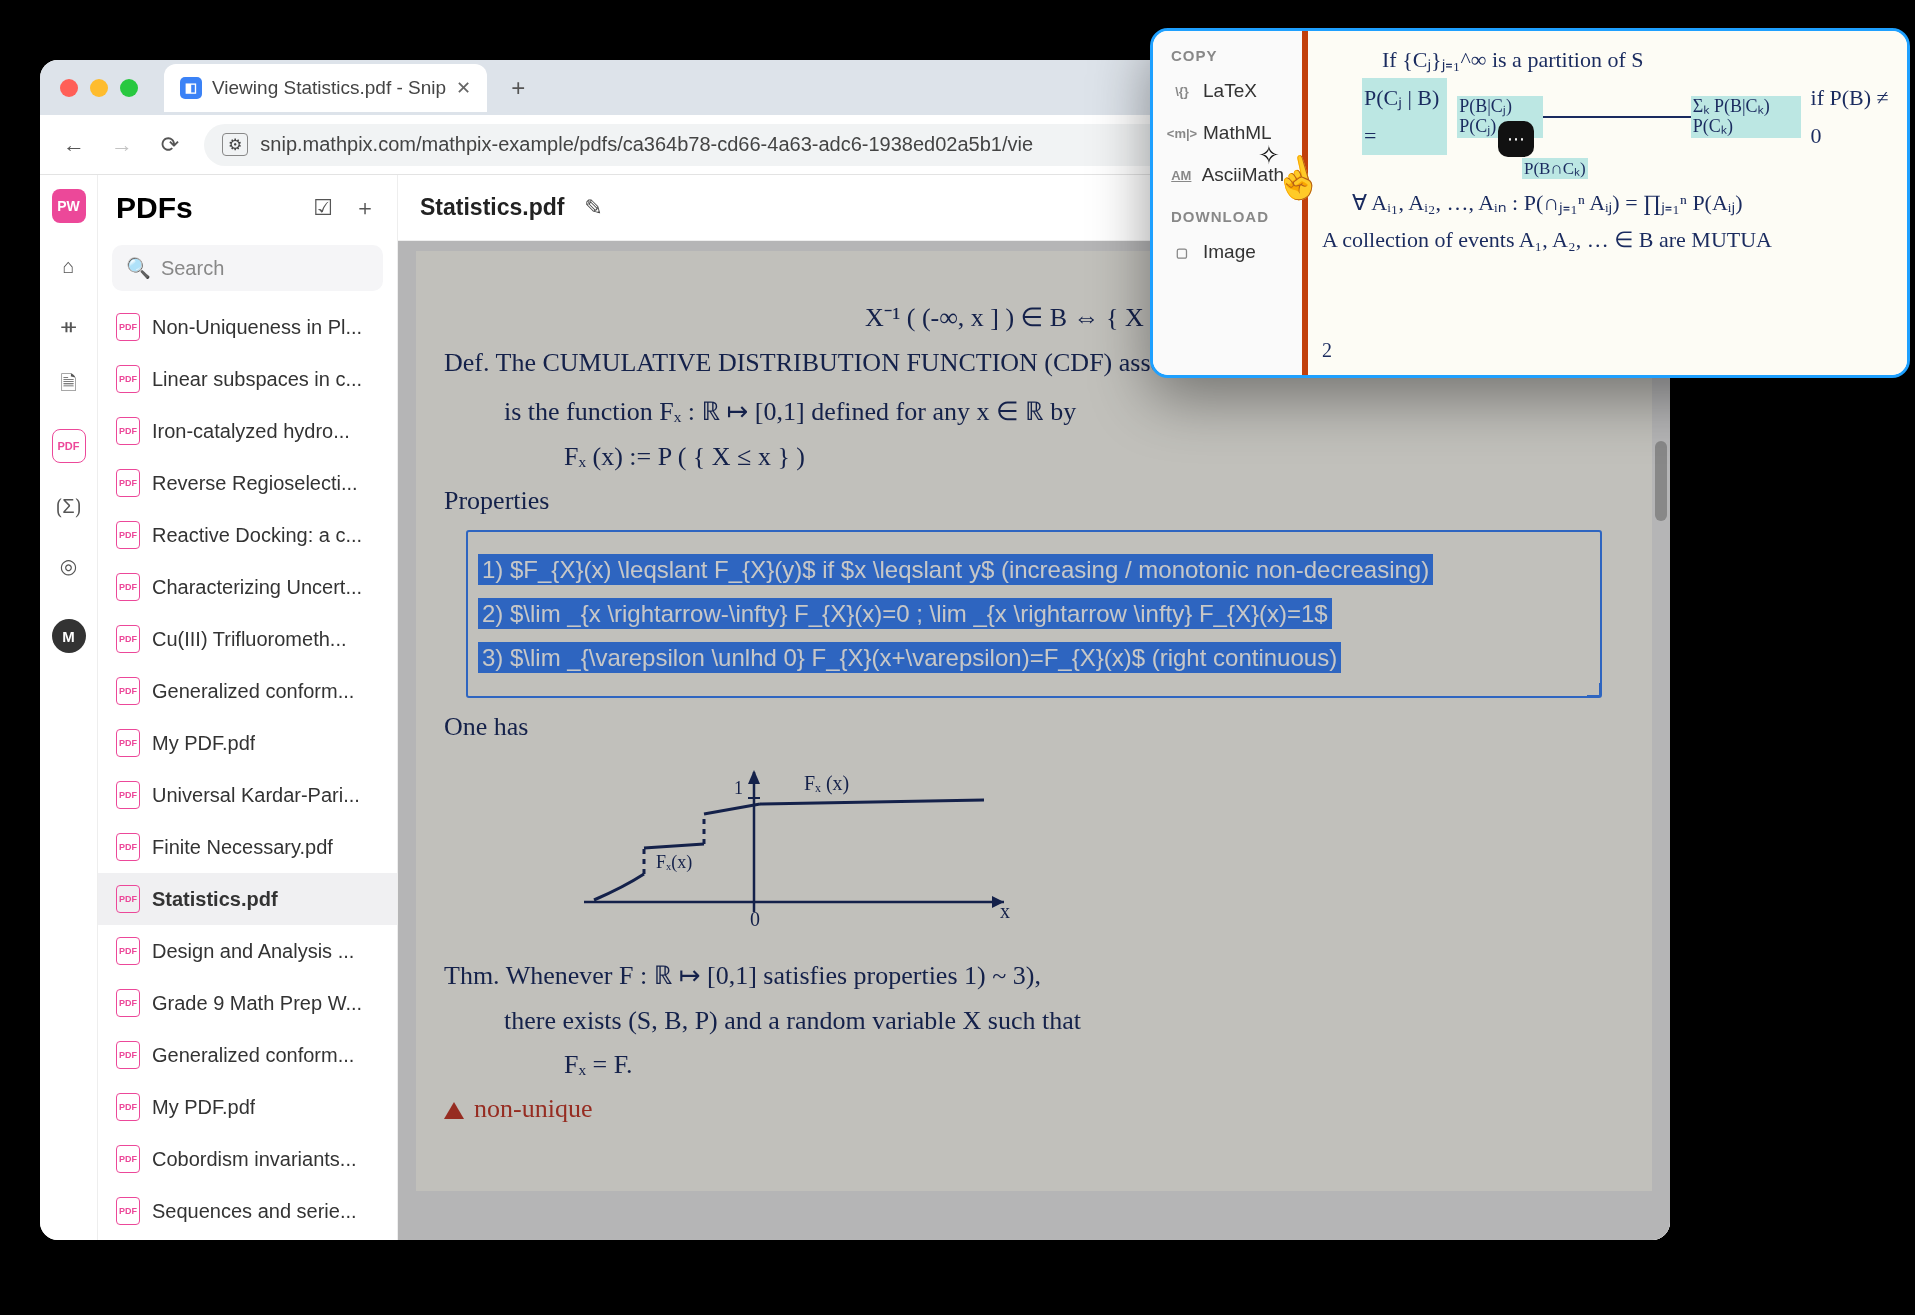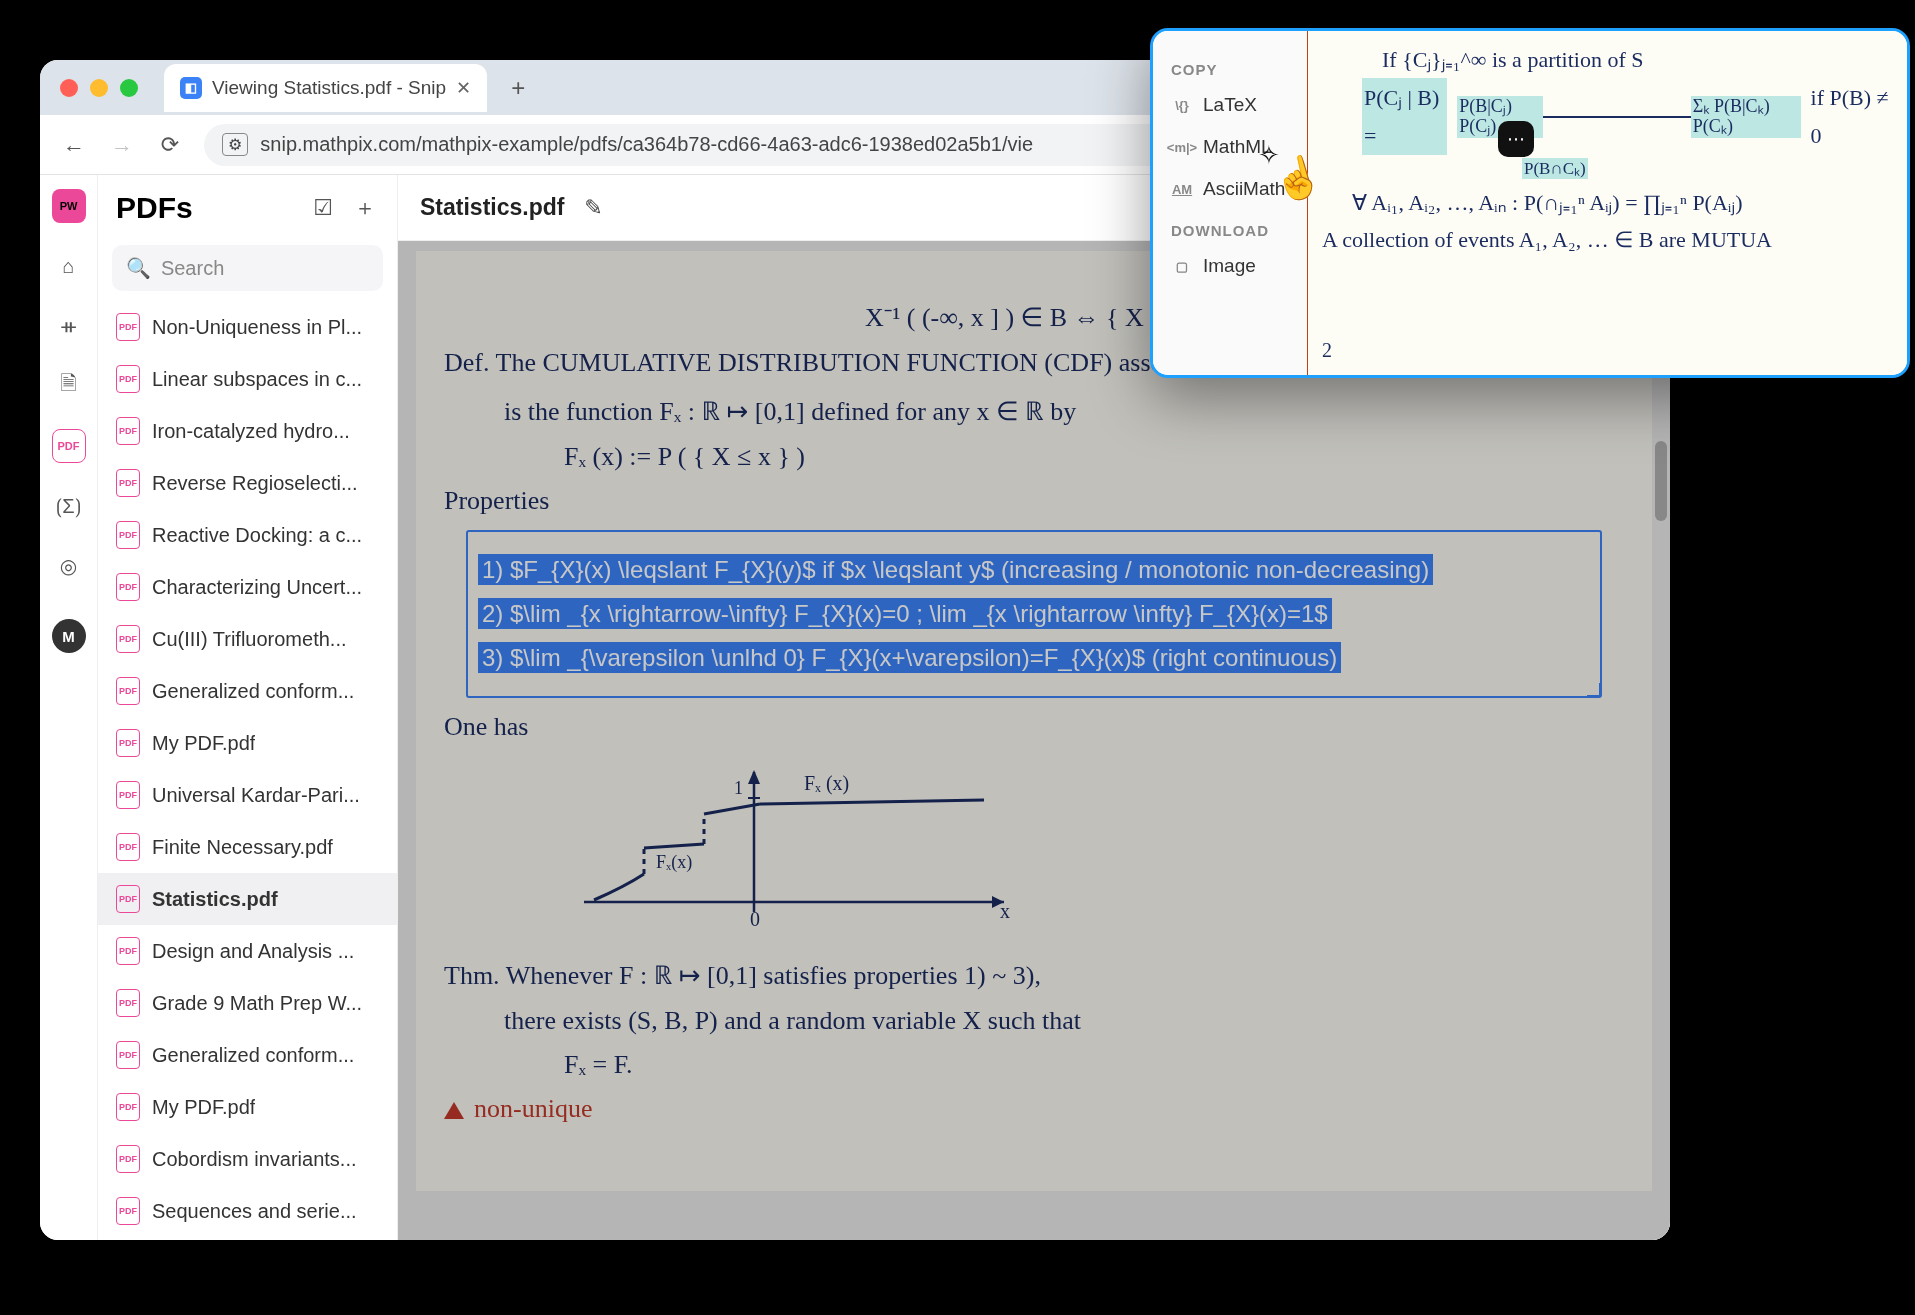--- a/index.html
+++ b/index.html
@@ -89,21 +89,21 @@
   display:flex;
   flex-direction:column;
   align-items:center;
   padding-top:14px;
   gap: 26px;
 }
 .rail-icon {
   width:34px;height:34px;display:flex;align-items:center;justify-content:center;
   color:#555;border-radius:8px;font-size:20px;
 }
-.rail-icon.pw { background:#ec4899;color:#000000;font-weight:800;font-size:11px; }
+.rail-icon.pw { background:#ec4899;color:#ffffff;font-weight:800;font-size:14px; }
 .rail-icon.pdf-active { color:#ec4899;border:1px solid #ec4899; }
 .rail-icon.avatar { background:#333;color:#fff;border-radius:50%;font-weight:700;font-size:15px; }
 .file-panel {
   width: 300px;
   background:#fff;
   border-right:1px solid #eee;
   display:flex;
   flex-direction:column;
 }
 .panel-head {
@@ -199,22 +199,22 @@
   background:#fff;
   border:3px solid #1ea0ff;
   border-radius:18px;
   box-shadow:0 20px 60px rgba(0,0,0,0.4);
   display:flex;
   overflow:hidden;
 }
 .popup-left {
   width:155px;
   background:#fafafa;
-  border-right:1px solid #c2410c;
-  padding:18px 0;
+  border-right:6px solid #c2410c;
+  padding:4px 0;
 }
 .popup-section-label {
   font-size:15px;font-weight:800;color:#888;letter-spacing:1px;
   padding:6px 18px;margin-top:6px;
 }
 .popup-item {
   display:flex;align-items:center;gap:10px;
   padding:10px 18px;font-size:19px;color:#333;
 }
 .popup-item .pi {

